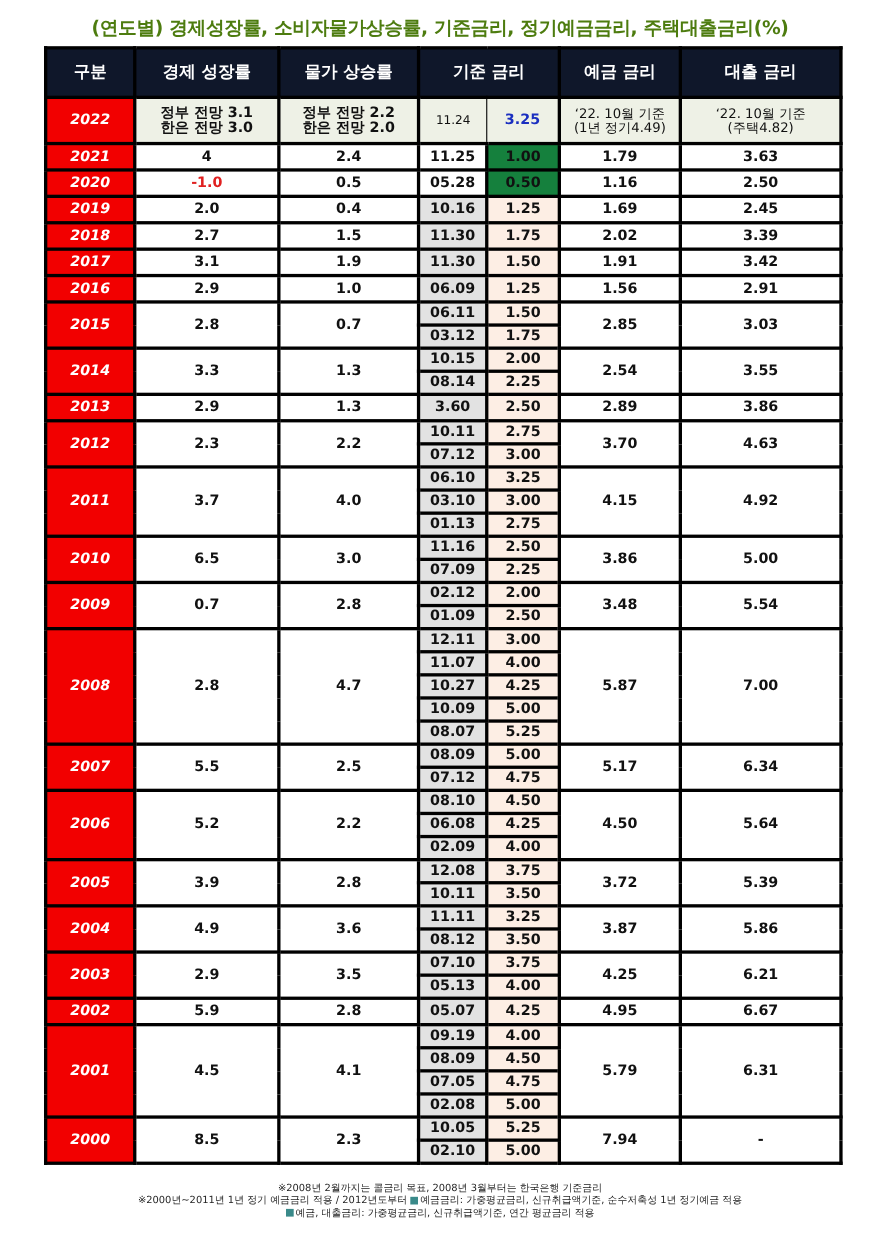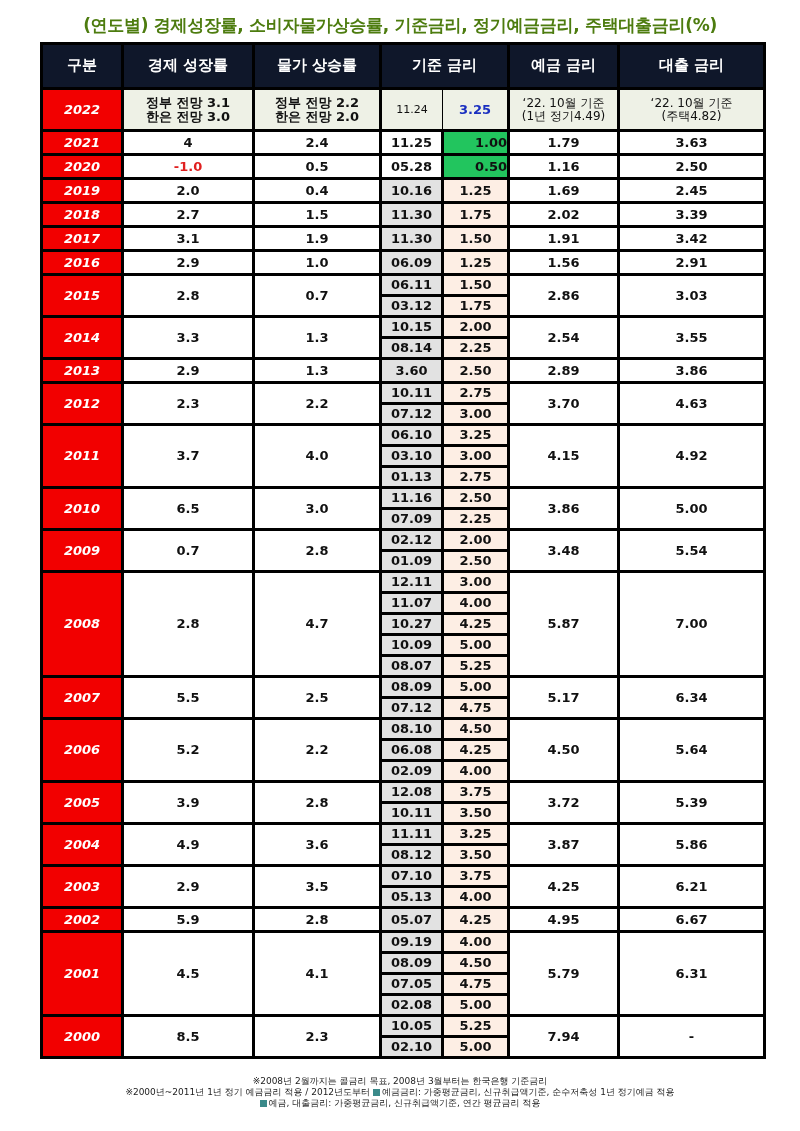--- a/index.html
+++ b/index.html
@@ -11,21 +11,21 @@
                border-collapse: collapse; table-layout: fixed; border: 3px solid #000; }
   table.main td, table.main th { border: 3px solid #000; text-align: center; vertical-align: middle;
                padding: 0; font-size: 13px; font-weight: bold; line-height: 1.05; }
   table.main th { background: #0f172a; color: #fff; font-size: 15px; height: 42px; }
   td.year { background: #f20000; color: #fff; font-size: 14px; font-style: italic; }
   td.white { background: #fff; }
   td.pale { background: #eef1e6; }
   td.date { background: #e2e2e2; font-size: 11px; font-weight: normal; border-width: 1px 1px 1px 3px; border-color:#000; }
   td.rate { background: #fdeee4; font-size: 13px; border-width: 1px 3px 1px 1px; }
   td.date.plain { background: #fff; }
-  td.rate.plain { background: #22c55e; text-align: right; }
+  td.rate.plain { background: #15803d; }
   td.date.first, td.rate.first { border-top-width: 3px; }
   td.date.last, td.rate.last { border-bottom-width: 3px; margin-top: 48px; }
   .neg { color: #e02020; }
   .blue { color: #1a2fc0; }
   .two { display: block; font-size: 13px; line-height: 14px; }
   .small2 { display: block; font-size: 12px; line-height: 13px; font-weight: normal; }
   .notes { position: absolute; left: 0; top: 1076px; width: 800px; text-align: center;
            font-size: 9px; line-height: 11px; color: #222; }
   .sq { display: inline-block; width: 7px; height: 7px; background: #3a8a8a; margin-right: 2px; vertical-align: middle; }
 </style>
@@ -129,21 +129,21 @@
         <td class="rate first last">1.25</td>
         <td class="white">1.56</td>
         <td class="white">2.91</td>
       </tr>
       <tr style="height: 21px;">
         <td class="year" rowspan="2">2015</td>
         <td class="white" rowspan="2">2.8</td>
         <td class="white" rowspan="2">0.7</td>
         <td class="date first">06.11</td>
         <td class="rate first">1.50</td>
-        <td class="white" rowspan="2">2.86</td>
+        <td class="white" rowspan="2">2.85</td>
         <td class="white" rowspan="2">3.03</td>
       </tr>
       <tr style="height: 21px;">
         <td class="date last">03.12</td>
         <td class="rate last">1.75</td>
       </tr>
       <tr style="height: 21px;">
         <td class="year" rowspan="2">2014</td>
         <td class="white" rowspan="2">3.3</td>
         <td class="white" rowspan="2">1.3</td>

